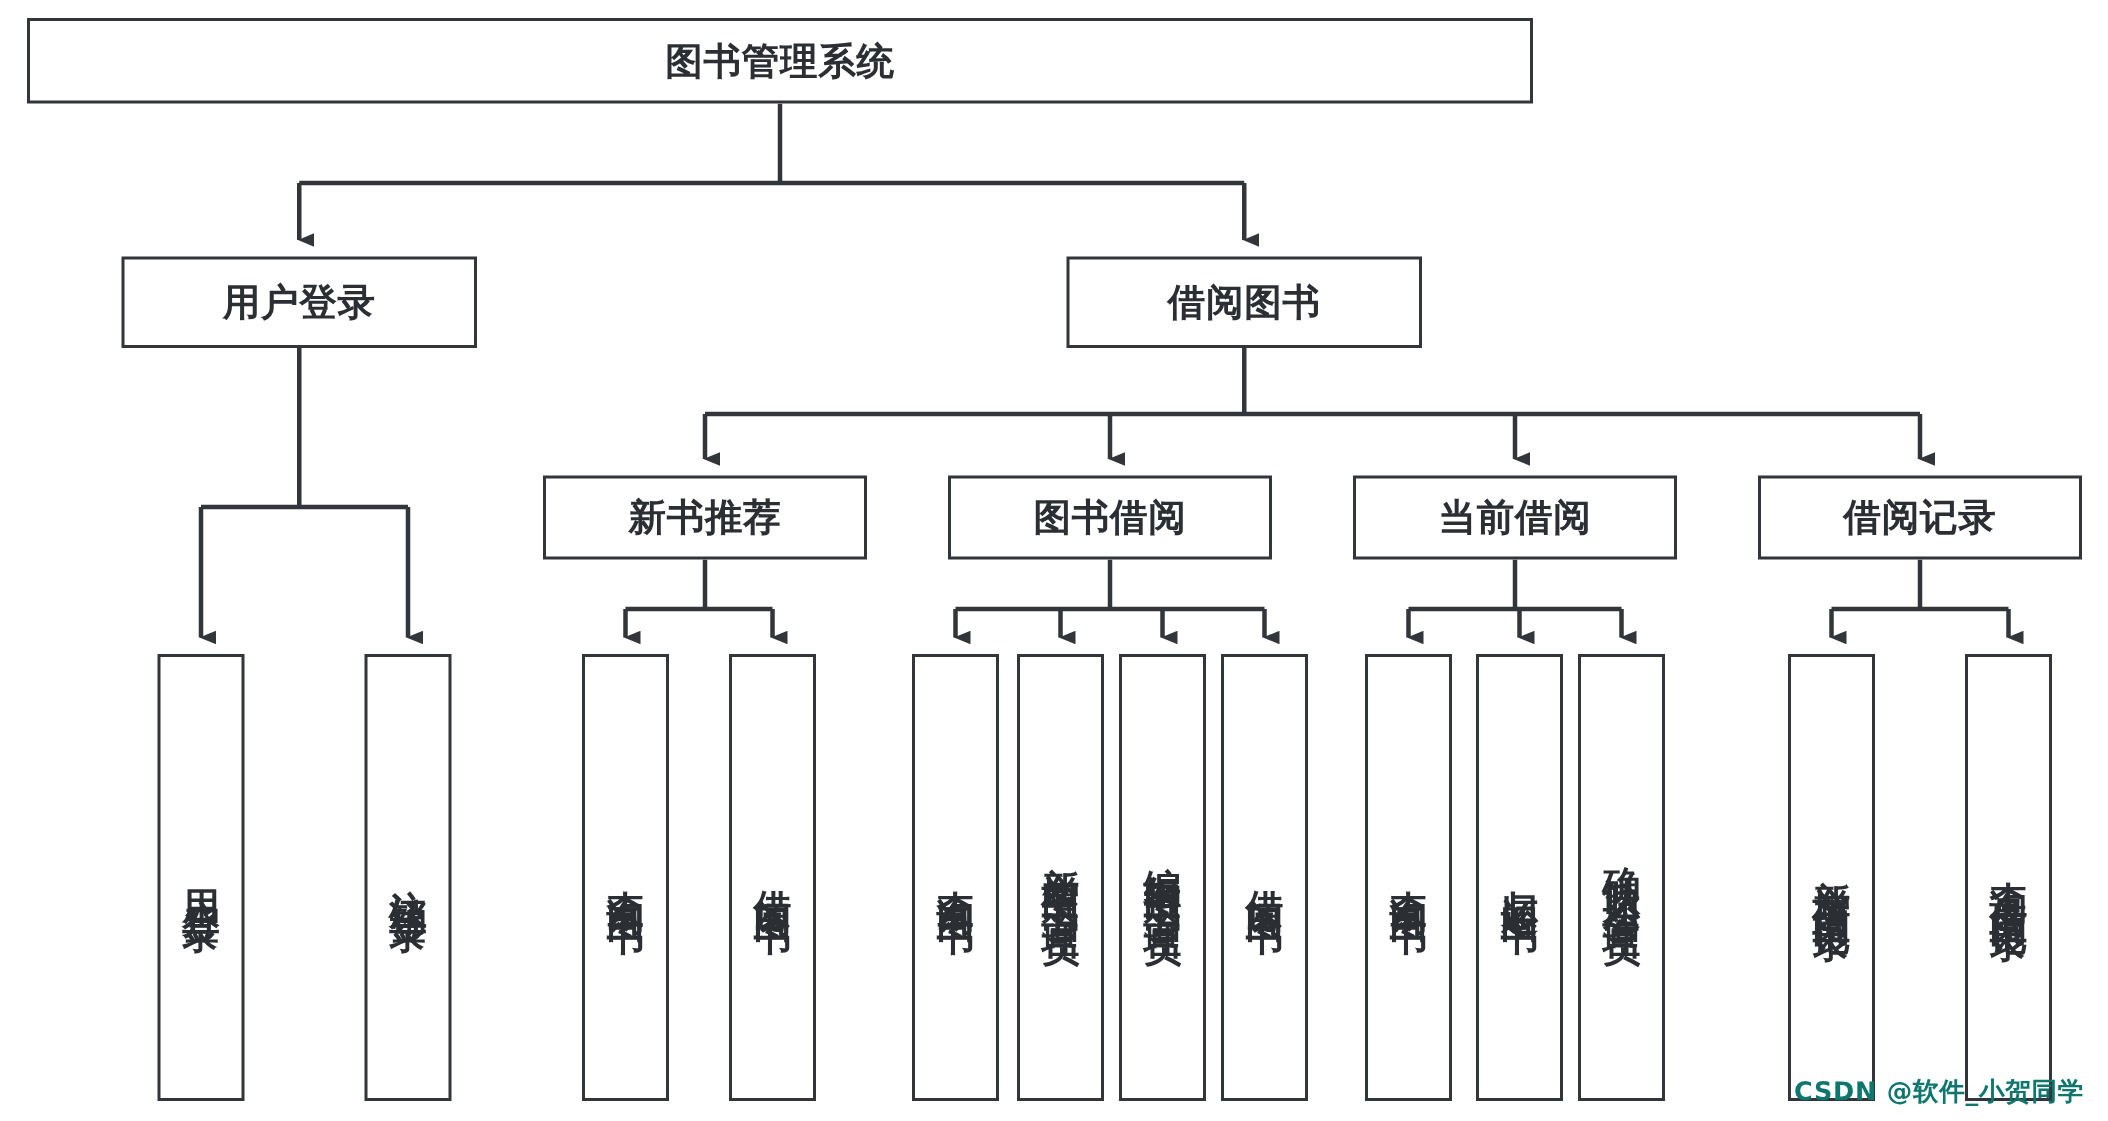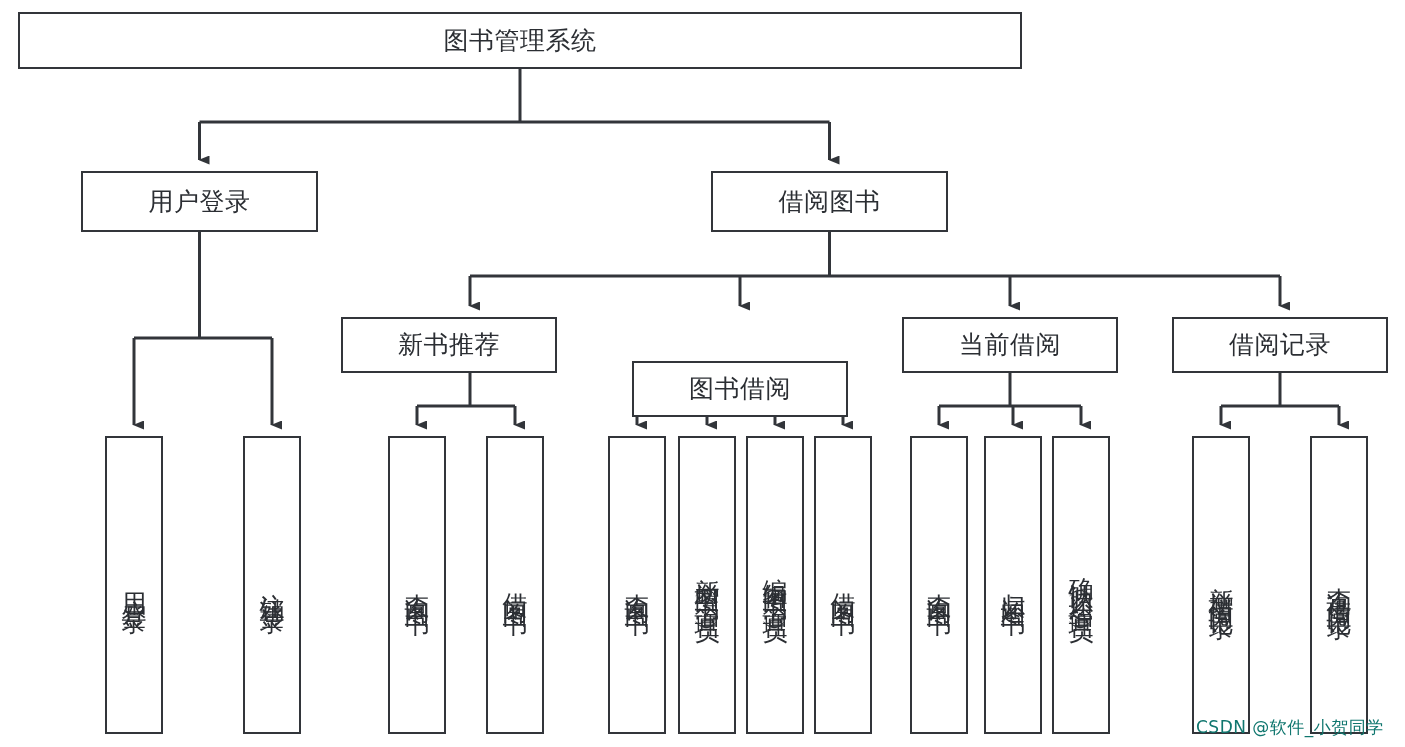--- a/index.html
+++ b/index.html
@@ -11,20 +11,21 @@
     width: 1405px;
     height: 747px;
     font-family: "DejaVu Sans", "Liberation Sans", sans-serif;
     overflow: hidden;
   }
   #diagram-root {
     position: relative;
     width: 1405px;
     height: 747px;
     background: #ffffff;
+    font-weight: bold;
   }
   svg.layer {
     position: absolute;
     left: 0;
     top: 0;
     width: 1405px;
     height: 747px;
   }
   .node-box {
     position: absolute;
@@ -118,24 +119,24 @@
   <div id="nodes-layer">
       <div class="node-box horizontal" style="left: 18px; top: 12px; width: 1004px; height: 57px;">
         <span class="node-label">图书管理系统</span>
       </div>
       <div class="node-box horizontal" style="left: 81px; top: 171px; width: 237px; height: 61px;">
         <span class="node-label">用户登录</span>
       </div>
       <div class="node-box horizontal" style="left: 711px; top: 171px; width: 237px; height: 61px;">
         <span class="node-label">借阅图书</span>
       </div>
-      <div class="node-box horizontal" style="left: 341px; top: 317px; width: 216px; height: 56px;">
+      <div class="node-box horizontal" style="left: 362px; top: 317px; width: 216px; height: 56px;">
         <span class="node-label">新书推荐</span>
       </div>
-      <div class="node-box horizontal" style="left: 632px; top: 317px; width: 216px; height: 56px; margin-top: 44px;">
+      <div class="node-box horizontal" style="left: 632px; top: 317px; width: 216px; height: 56px;">
         <span class="node-label">图书借阅</span>
       </div>
       <div class="node-box horizontal" style="left: 902px; top: 317px; width: 216px; height: 56px;">
         <span class="node-label">当前借阅</span>
       </div>
       <div class="node-box horizontal" style="left: 1172px; top: 317px; width: 216px; height: 56px;">
         <span class="node-label">借阅记录</span>
       </div>
       <div class="node-box vertical" style="left: 105px; top: 436px; width: 58px; height: 298px;">
         <span class="node-label">用户登录</span>

